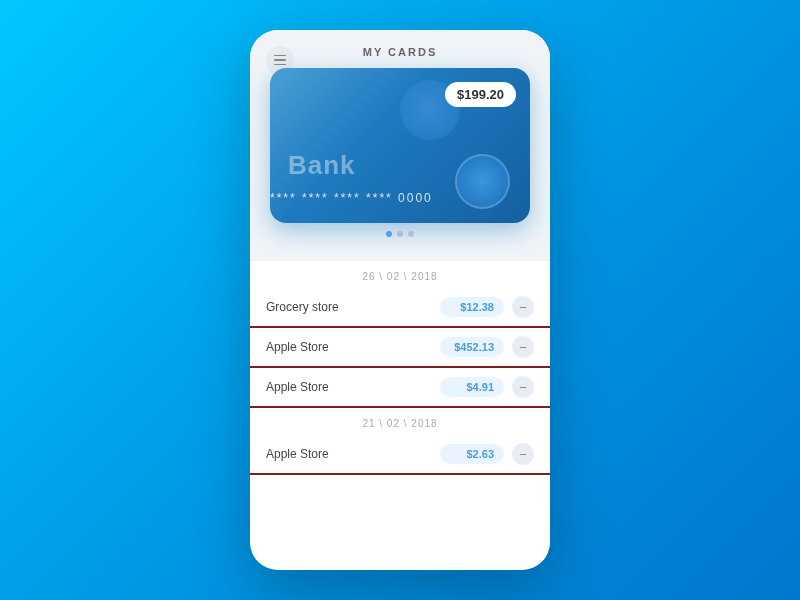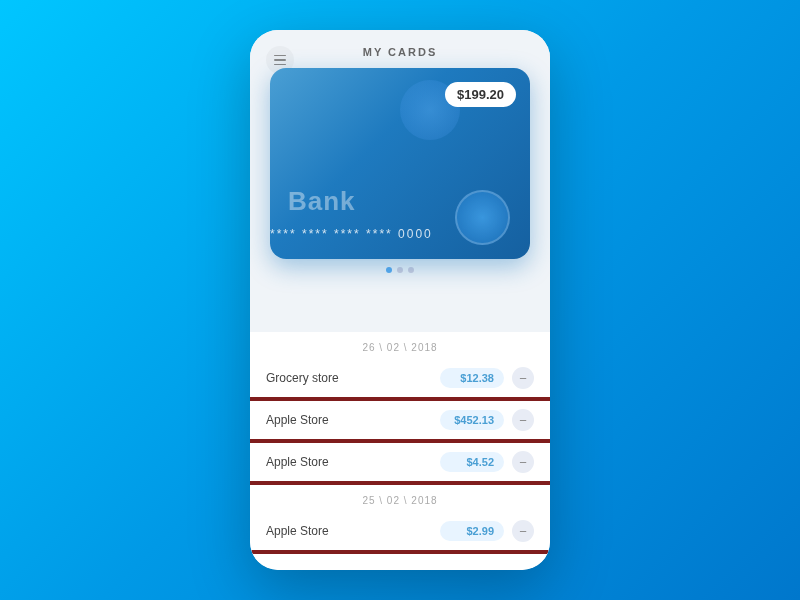--- a/index.html
+++ b/index.html
@@ -62,21 +62,21 @@
       text-transform: uppercase;
     }
     
     .card-section {
       background: #f0f4f8;
       padding: 0 20px 14px 20px;
       flex-shrink: 0;
     }
     .credit-card {
       width: 100%;
-      height: 191px;
+      height: 155px;
       background: linear-gradient(135deg, #4a9fd4 0%, #1e7abf 40%, #1560a0 100%);
       border-radius: 16px;
       position: relative;
       overflow: hidden;
       box-shadow: 0 8px 24px rgba(30, 122, 191, 0.4);
     }
     .card-balance-badge {
       position: absolute;
       top: 14px;
       right: 14px;
@@ -139,37 +139,36 @@
     }
     .dot.active {
       background: #5aaaee;
     }
     
     .transactions-section {
       background: white;
       flex: 1;
       overflow-y: auto;
       border-radius: 0 0 28px 28px;
-      margin-top: 35px;
     }
     .date-group {
       padding: 0;
     }
     .date-label {
       text-align: center;
       font-size: 10px;
       color: #aaa;
       padding: 10px 0 6px 0;
       letter-spacing: 1px;
     }
     .transaction-row {
       display: flex;
       align-items: center;
       padding: 8px 16px;
-      border-bottom: 4px solid #7f1d1d;
+      border-bottom: 2px solid #7f1d1d;
       gap: 8px;
     }
     .transaction-name {
       flex: 1;
       font-size: 12px;
       color: #444;
       font-weight: 500;
     }
     .amount-badge {
       background: #e8f4ff;
@@ -246,28 +245,28 @@
 
       <div class="transaction-row">
         <span class="transaction-name">Apple Store</span>
         <span class="amount-badge">$452.13</span>
         <button class="action-btn">−</button>
       </div>
 
 
       <div class="transaction-row">
         <span class="transaction-name">Apple Store</span>
-        <span class="amount-badge">$4.52</span>
+        <span class="amount-badge">$4.91</span>
         <button class="action-btn">−</button>
       </div>
     </div>
 
     <div class="date-group">
-      <div class="date-label">25 \ 02 \ 2018</div>
+      <div class="date-label">21 \ 02 \ 2018</div>
 
       <div class="transaction-row">
         <span class="transaction-name">Apple Store</span>
-        <span class="amount-badge">$2.99</span>
+        <span class="amount-badge">$2.63</span>
         <button class="action-btn">−</button>
       </div>
     </div>
   </div>
 </div>
 
 </body></html>

